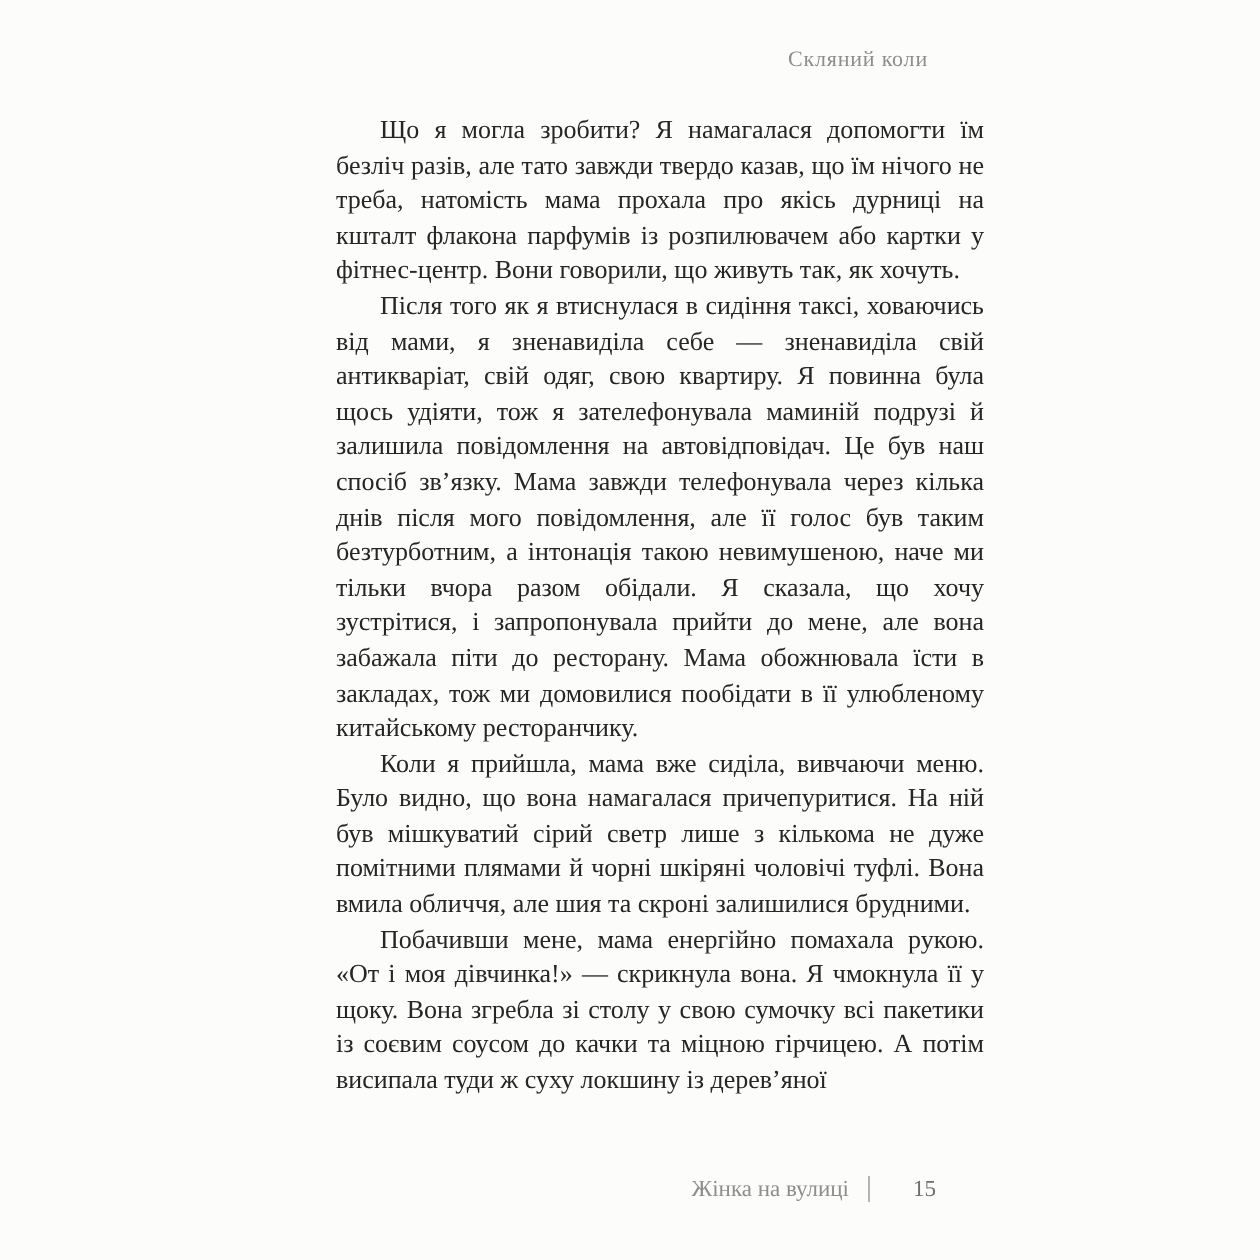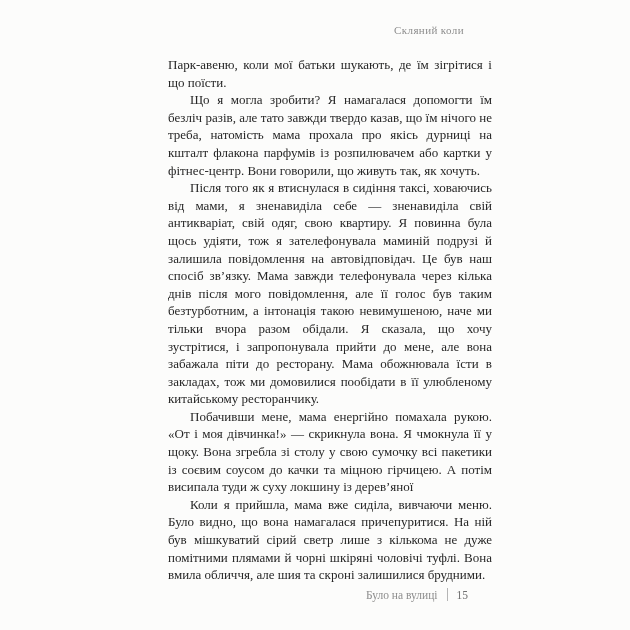--- a/index.html
+++ b/index.html
@@ -61,38 +61,38 @@
   }
   .footer-divider {
     display: inline-block;
     width: 1px;
     height: 13px;
     background: #b5b5b5;
     margin: 0 9px;
   }
   .page-number {
     color: #6f6f6f;
+    margin-left: 13px;
   }
 </style>
 </head>
 <body>
 
 <div class="page">
 
   <div class="running-header">
     <span>Скляний коли</span>
   </div>
 
   <div class="text-block">
-    <p>Парк-авеню, коли мої батьки шукають, де їм зігрітися і що поїсти.</p>
     <p class="indent">Що я могла зробити? Я намагалася допомогти їм безліч разів, але тато завжди твердо казав, що їм нічого не треба, натомість мама прохала про якісь дурниці на кшталт флакона парфумів із розпилювачем або картки у фітнес-центр. Вони говорили, що живуть так, як хочуть.</p>
     <p class="indent">Після того як я втиснулася в сидіння таксі, ховаючись від мами, я зненавиділа себе — зненавиділа свій антикваріат, свій одяг, свою квартиру. Я повинна була щось удіяти, тож я зателефонувала маминій подрузі й залишила повідомлення на автовідповідач. Це був наш спосіб зв’язку. Мама завжди телефонувала через кілька днів після мого повідомлення, але її голос був таким безтурботним, а інтонація такою невимушеною, наче ми тільки вчора разом обідали. Я сказала, що хочу зустрітися, і запропонувала прийти до мене, але вона забажала піти до ресторану. Мама обожнювала їсти в закладах, тож ми домовилися пообідати в її улюбленому китайському ресторанчику.</p>
+    <p class="indent">Коли я прийшла, мама вже сиділа, вивчаючи меню. Було видно, що вона намагалася причепуритися. На ній був мішкуватий сірий светр лише з кількома не дуже помітними плямами й чорні шкіряні чоловічі туфлі. Вона вмила обличчя, але шия та скроні залишилися брудними.</p>
     <p class="indent">Побачивши мене, мама енергійно помахала рукою. «От і моя дівчинка!» — скрикнула вона. Я чмокнула її у щоку. Вона згребла зі столу у свою сумочку всі пакетики із соєвим соусом до качки та міцною гірчицею. А потім висипала туди ж суху локшину із дерев’яної</p>
-    <p class="indent">Коли я прийшла, мама вже сиділа, вивчаючи меню. Було видно, що вона намагалася причепуритися. На ній був мішкуватий сірий светр лише з кількома не дуже помітними плямами й чорні шкіряні чоловічі туфлі. Вона вмила обличчя, але шия та скроні залишилися брудними.</p>
   </div>
 
   <div class="page-footer">
-    <span>Було на вулиці</span>
+    <span>Жінка на вулиці</span>
     <span class="footer-divider"></span>
     <span class="page-number">15</span>
   </div>
 
 </div>
 
 </body></html>

